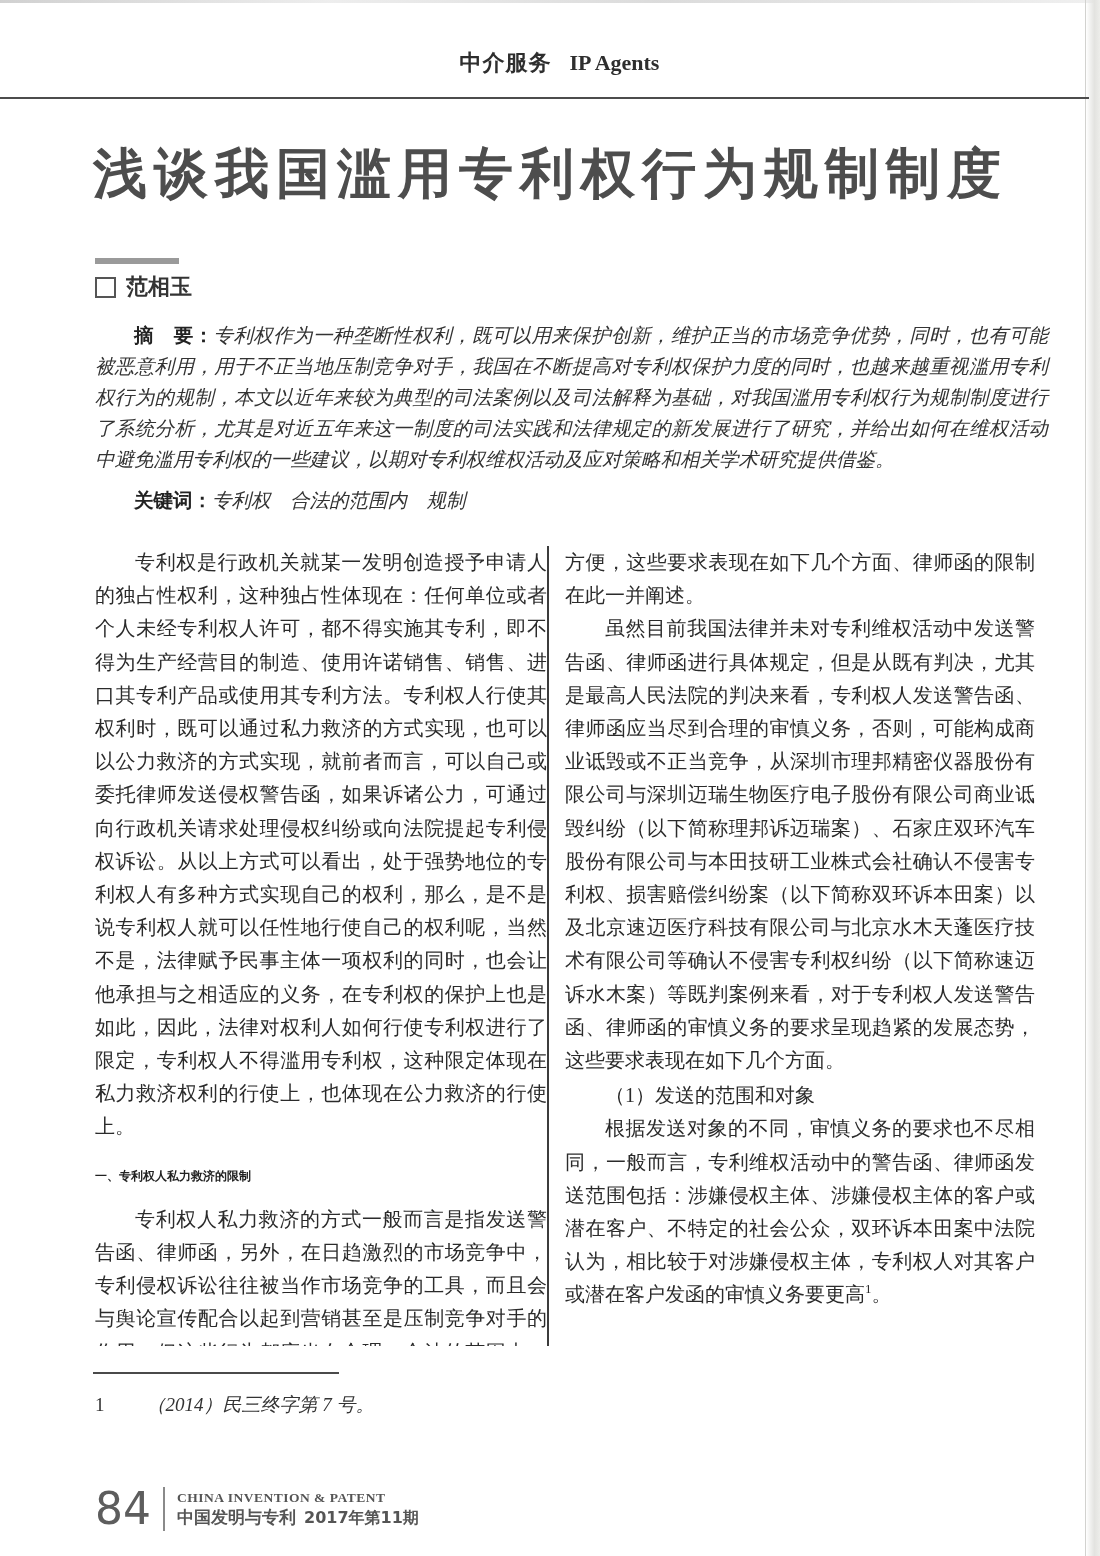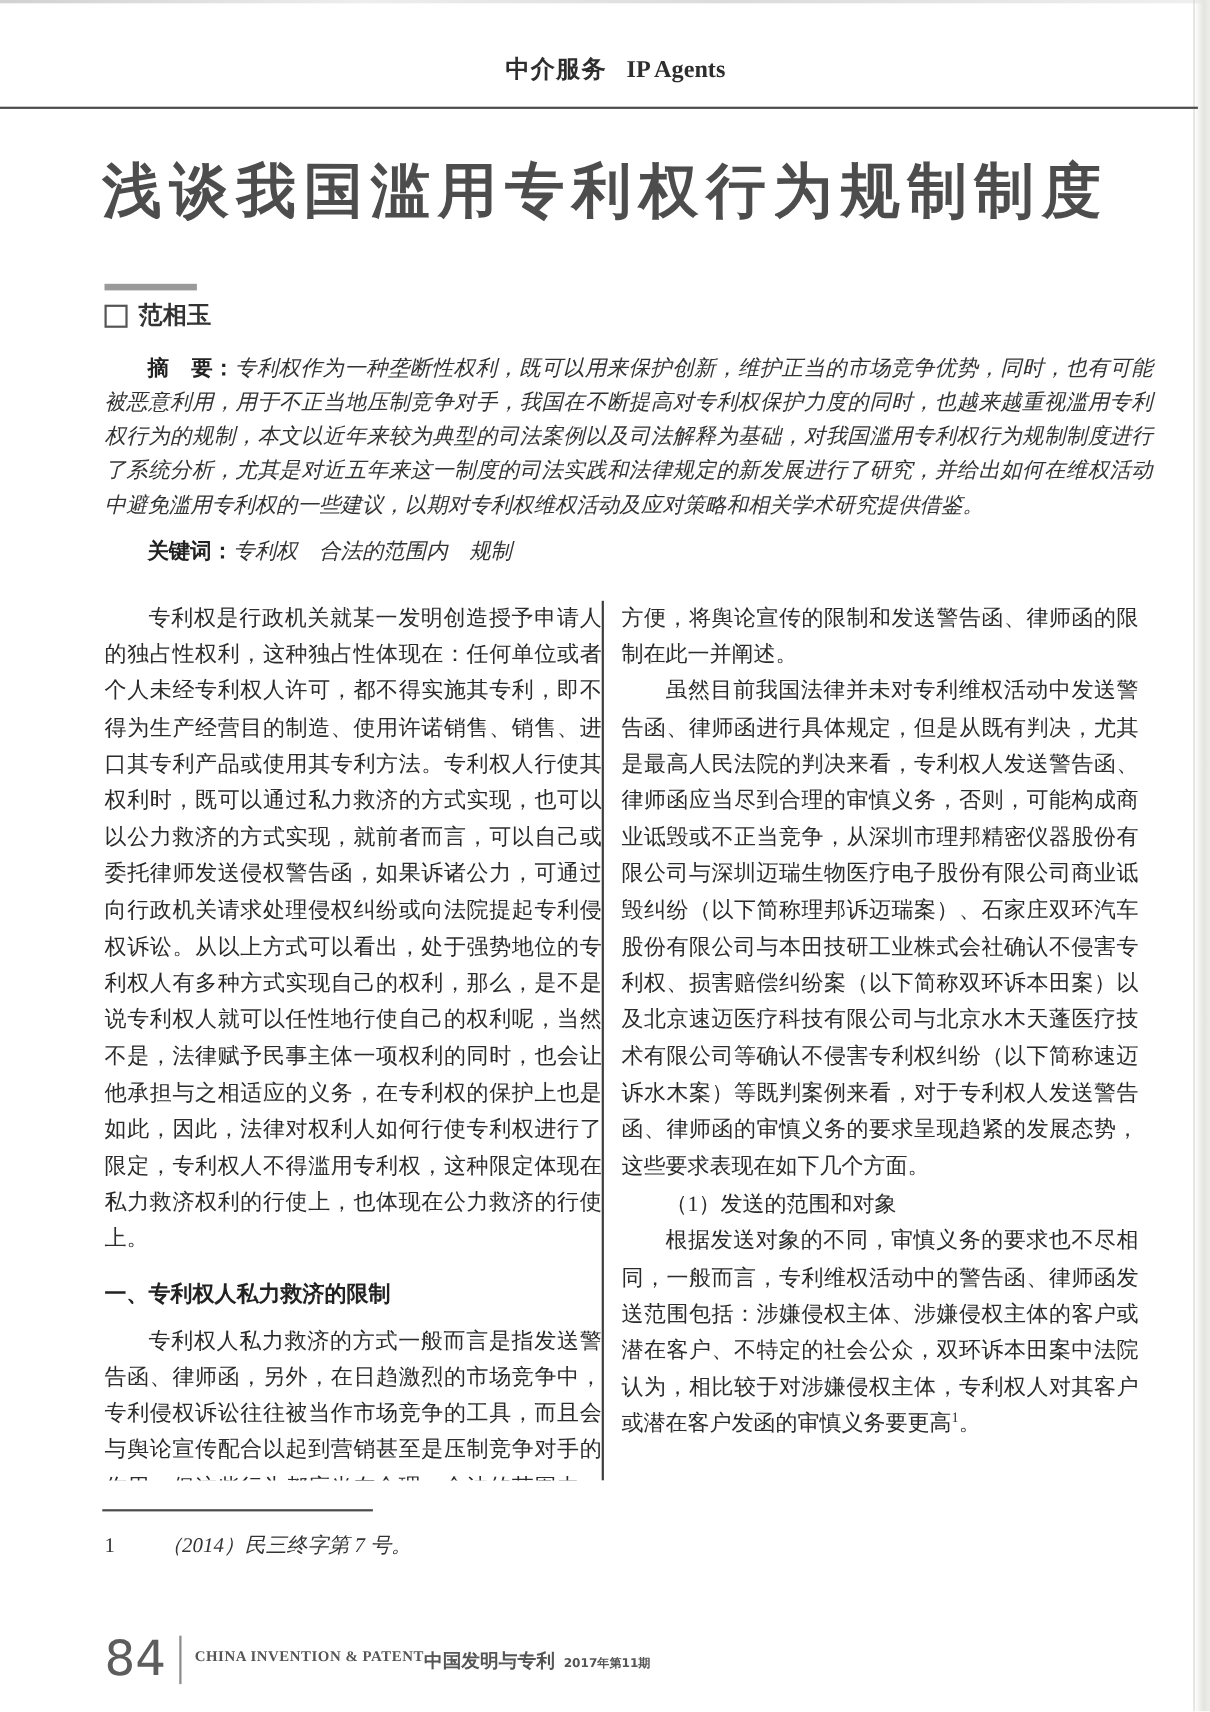--- a/index.html
+++ b/index.html
@@ -72,21 +72,21 @@
     position: absolute; top: 546px; left: 95px; width: 953px; height: 800px;
     display: flex; overflow: hidden;
   }
   .col { font-size: 20px; line-height: 33.2px; text-align: justify; color: #2b2b2b; }
   .col-left  { width: 452px; }
   .col-right { width: 470px; padding-left: 16px; border-left: 2px solid #3c3c3c; }
   .col p { margin: 0; text-indent: 2em; }
   .col p.no-indent { text-indent: 0; }
   .col .sec-heading {
     font-family: "DejaVu Sans", "Liberation Sans", sans-serif;
-    font-weight: bold; font-size: 20px; color: #222;
+    font-weight: bold; font-size: 12px; color: #222;
     margin: 16px 0 10px 0; text-indent: 0;
   }
   .col .sub-heading {
     font-family: "DejaVu Sans", "Liberation Sans", sans-serif;
     font-weight: bold; font-size: 20px; color: #222;
     margin: 4px 0 4px 0; text-indent: 2em;
   }
   .col .list-item { margin-top: 2px; }
   sup.fn-ref { font-size: 13px; line-height: 0; }
   
@@ -102,30 +102,30 @@
   
   .page-footer {
     position: absolute; top: 1487px; left: 95px;
     display: flex; align-items: center; gap: 12px;
   }
   .footer-page-num {
     font-family: "DejaVu Sans", "Liberation Sans", sans-serif;
     font-size: 44px; font-weight: 400; color: #5d5d5d; line-height: 44px;
   }
   .footer-divider { width: 2px; height: 44px; background: #8a8a8a; }
-  .footer-journal { display: flex; flex-direction: row; justify-content: center; }
+  .footer-journal { display: flex; flex-direction: column; justify-content: center; }
   .footer-en {
     font-family: "Liberation Serif", serif; font-size: 13.5px; font-weight: bold;
     color: #555; letter-spacing: .5px;
   }
   .footer-cn {
     font-family: "DejaVu Sans", "Liberation Sans", sans-serif;
     font-size: 17px; font-weight: bold; color: #555;
   }
-  .footer-cn .issue { font-size: 11px; margin-left: 8px; }
+  .footer-cn .issue { font-size: 16px; margin-left: 8px; }
 </style>
 </head>
 <body>
 
 <div class="scan-top-strip"></div>
 <div class="scan-right-edge"></div>
 
 <div class="page-header">
   <span>中介服务</span><span class="en">IP Agents</span>
 </div>
@@ -149,21 +149,21 @@
   <span class="label">关键词：</span><span>专利权　合法的范围内　规制</span>
 </div>
 
 <div class="columns">
   <div class="col col-left">
     <p>专利权是行政机关就某一发明创造授予申请人的独占性权利，这种独占性体现在：任何单位或者个人未经专利权人许可，都不得实施其专利，即不得为生产经营目的制造、使用许诺销售、销售、进口其专利产品或使用其专利方法。专利权人行使其权利时，既可以通过私力救济的方式实现，也可以以公力救济的方式实现，就前者而言，可以自己或委托律师发送侵权警告函，如果诉诸公力，可通过向行政机关请求处理侵权纠纷或向法院提起专利侵权诉讼。从以上方式可以看出，处于强势地位的专利权人有多种方式实现自己的权利，那么，是不是说专利权人就可以任性地行使自己的权利呢，当然不是，法律赋予民事主体一项权利的同时，也会让他承担与之相适应的义务，在专利权的保护上也是如此，因此，法律对权利人如何行使专利权进行了限定，专利权人不得滥用专利权，这种限定体现在私力救济权利的行使上，也体现在公力救济的行使上。</p>
     <div class="sec-heading">一、专利权人私力救济的限制</div>
     <p>专利权人私力救济的方式一般而言是指发送警告函、律师函，另外，在日趋激烈的市场竞争中，专利侵权诉讼往往被当作市场竞争的工具，而且会与舆论宣传配合以起到营销甚至是压制竞争对手的作用，但这些行为都应当在合理、合法的范围内，受到一定的限制，由于性质上均带有私力性质，出于体例安排的</p>
   </div>
   <div class="col col-right">
-    <p class="no-indent">方便，将舆论宣传的限制和发送警告函、律师函的限制在此一并阐述。</p>
+    <p class="no-indent">方便，这些要求表现在如下几个方面、律师函的限制在此一并阐述。</p>
     <p>虽然目前我国法律并未对专利维权活动中发送警告函、律师函进行具体规定，但是从既有判决，尤其是最高人民法院的判决来看，专利权人发送警告函、律师函应当尽到合理的审慎义务，否则，可能构成商业诋毁或不正当竞争，从深圳市理邦精密仪器股份有限公司与深圳迈瑞生物医疗电子股份有限公司商业诋毁纠纷（以下简称理邦诉迈瑞案）、石家庄双环汽车股份有限公司与本田技研工业株式会社确认不侵害专利权、损害赔偿纠纷案（以下简称双环诉本田案）以及北京速迈医疗科技有限公司与北京水木天蓬医疗技术有限公司等确认不侵害专利权纠纷（以下简称速迈诉水木案）等既判案例来看，对于专利权人发送警告函、律师函的审慎义务的要求呈现趋紧的发展态势，这些要求表现在如下几个方面。</p>
     <p class="list-item">（1）发送的范围和对象</p>
     <p><span>根据发送对象的不同，审慎义务的要求也不尽相同，一般而言，专利维权活动中的警告函、律师函发送范围包括：涉嫌侵权主体、涉嫌侵权主体的客户或潜在客户、不特定的社会公众，双环诉本田案中法院认为，相比较于对涉嫌侵权主体，专利权人对其客户或潜在客户发函的审慎义务要更高</span><sup class="fn-ref">1</sup><span>。</span></p>
 
   </div>
 </div>
 
 <div class="footnote-rule"></div>
 <div class="footnote">
   <span class="fn-num">1</span><span>（2014）民三终字第 7 号。</span>

